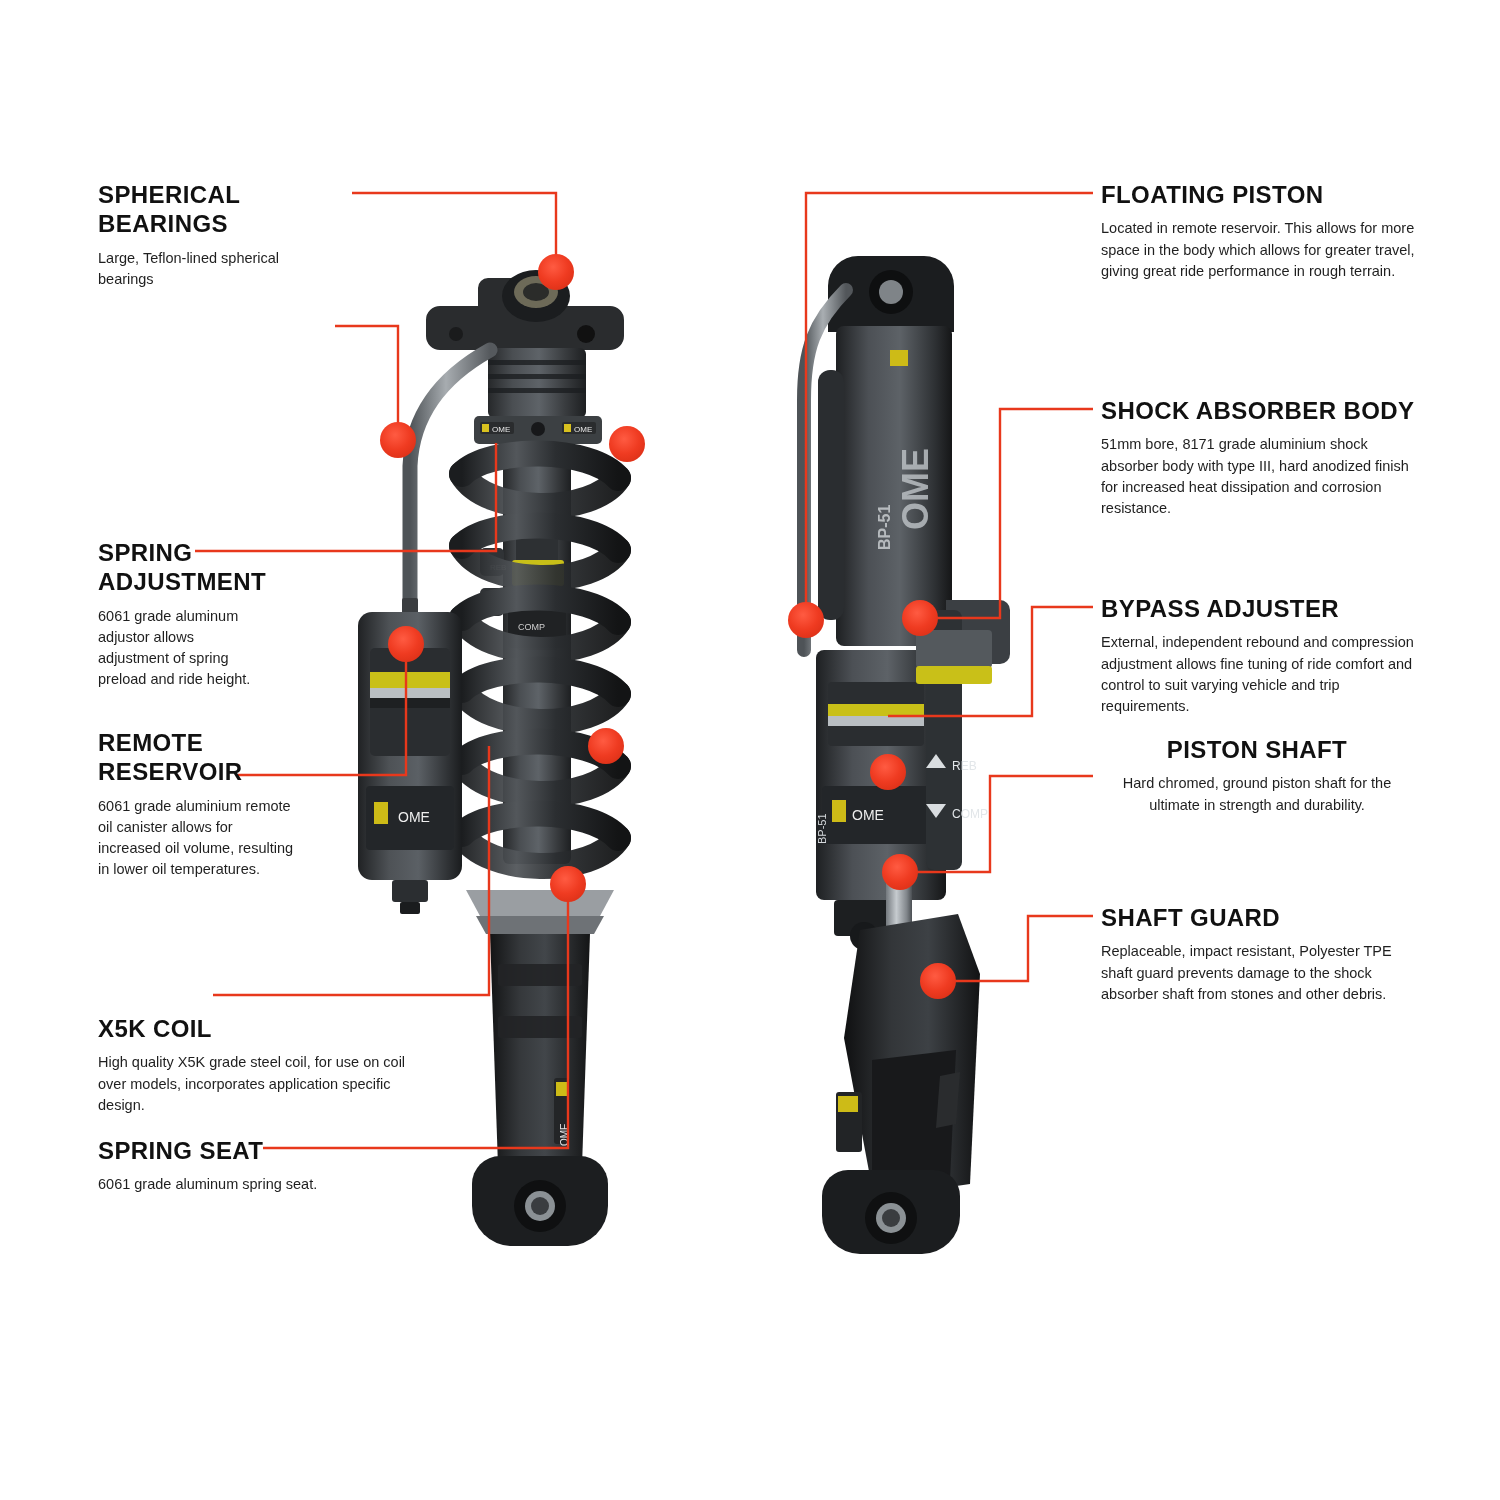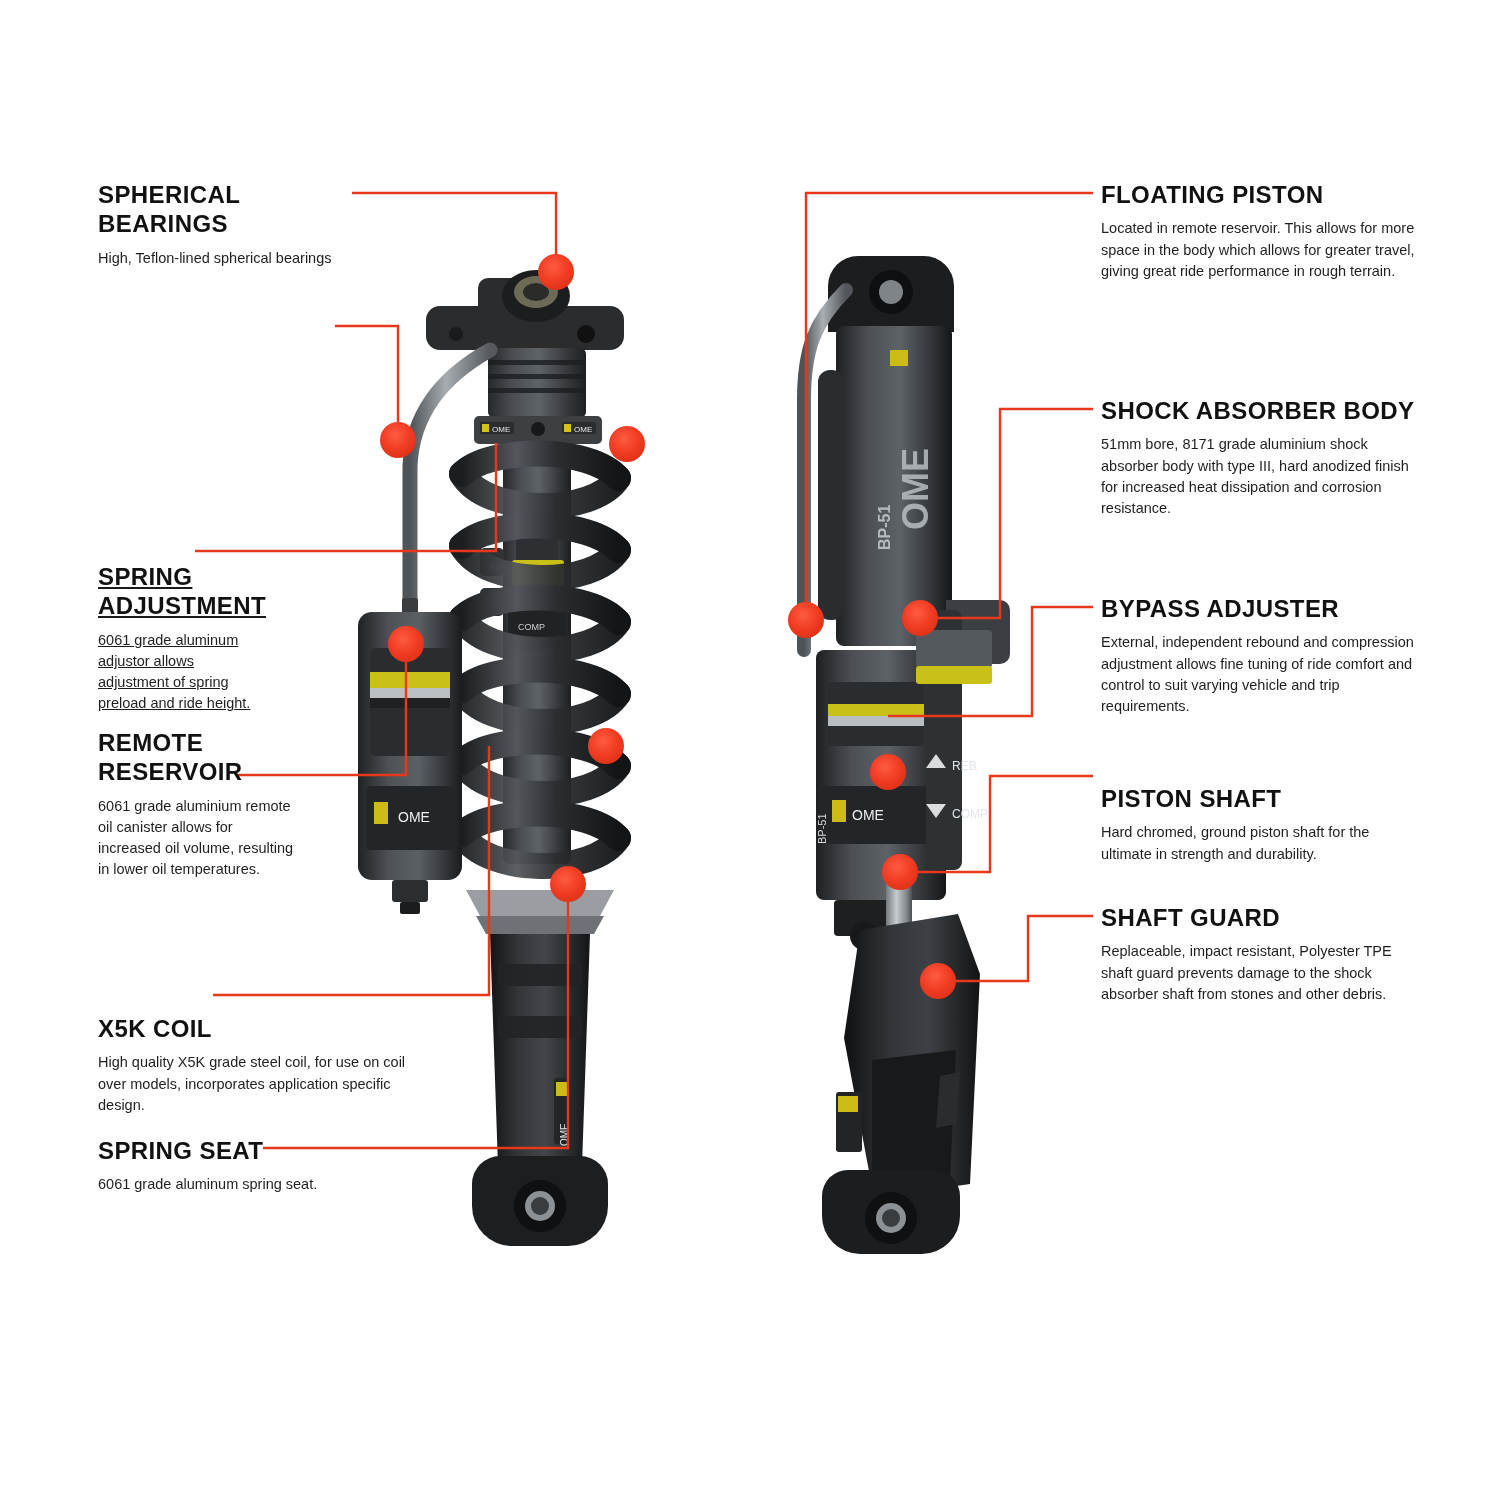--- a/index.html
+++ b/index.html
@@ -306,25 +306,25 @@
   <div class="hotspot" style="left:550px; top:866px; width:36px; height:36px;"></div>
 
   <div class="hotspot" style="left:788px; top:602px; width:36px; height:36px;"></div>
   <div class="hotspot" style="left:902px; top:600px; width:36px; height:36px;"></div>
   <div class="hotspot" style="left:870px; top:754px; width:36px; height:36px;"></div>
   <div class="hotspot" style="left:882px; top:854px; width:36px; height:36px;"></div>
   <div class="hotspot" style="left:920px; top:963px; width:36px; height:36px;"></div>
 
   <div class="callout col-left" style="left:98px; top:180px; width:240px;">
     <div class="title">SPHERICAL BEARINGS</div>
-    <div class="body">High, Teflon-lined spherical bearings</div>
-  </div>
-
-
-  <div class="callout col-left" style="left:98px; top:562px; width:158px;text-decoration:underline;">
+    <div class="body">Large, Teflon-lined spherical bearings</div>
+  </div>
+
+
+  <div class="callout col-left" style="left:98px; top:538px; width:158px;">
     <div class="title">SPRING ADJUSTMENT</div>
     <div class="body">6061 grade aluminum adjustor allows adjustment of spring preload and ride height.</div>
   </div>
 
   <div class="callout col-left" style="left:98px; top:728px; width:200px;">
     <div class="title">REMOTE RESERVOIR</div>
     <div class="body">6061 grade aluminium remote oil canister allows for increased oil volume, resulting in lower oil temperatures.</div>
   </div>
 
   <div class="callout col-left" style="left:98px; top:982px; width:330px;margin-top:32px;">
@@ -345,21 +345,21 @@
   <div class="callout col-right" style="left:1101px; top:396px; width:318px;">
     <div class="title">SHOCK ABSORBER BODY</div>
     <div class="body">51mm bore, 8171 grade aluminium shock absorber body with type III, hard anodized finish for increased heat dissipation and corrosion resistance.</div>
   </div>
 
   <div class="callout col-right" style="left:1101px; top:594px; width:320px;">
     <div class="title">BYPASS ADJUSTER</div>
     <div class="body">External, independent rebound and compression adjustment allows fine tuning of ride comfort and control to suit varying vehicle and trip requirements.</div>
   </div>
 
-  <div class="callout col-right" style="left:1101px; top:784px; width:312px;">
+  <div class="callout col-right" style="left:1101px; top:735px; width:312px;text-align:center;">
     <div class="title">PISTON SHAFT</div>
     <div class="body">Hard chromed, ground piston shaft for the ultimate in strength and durability.</div>
   </div>
 
   <div class="callout col-right" style="left:1101px; top:903px; width:320px;">
     <div class="title">SHAFT GUARD</div>
     <div class="body">Replaceable, impact resistant, Polyester TPE shaft guard prevents damage to the shock absorber shaft from stones and other debris.</div>
   </div>
 
 </div>

